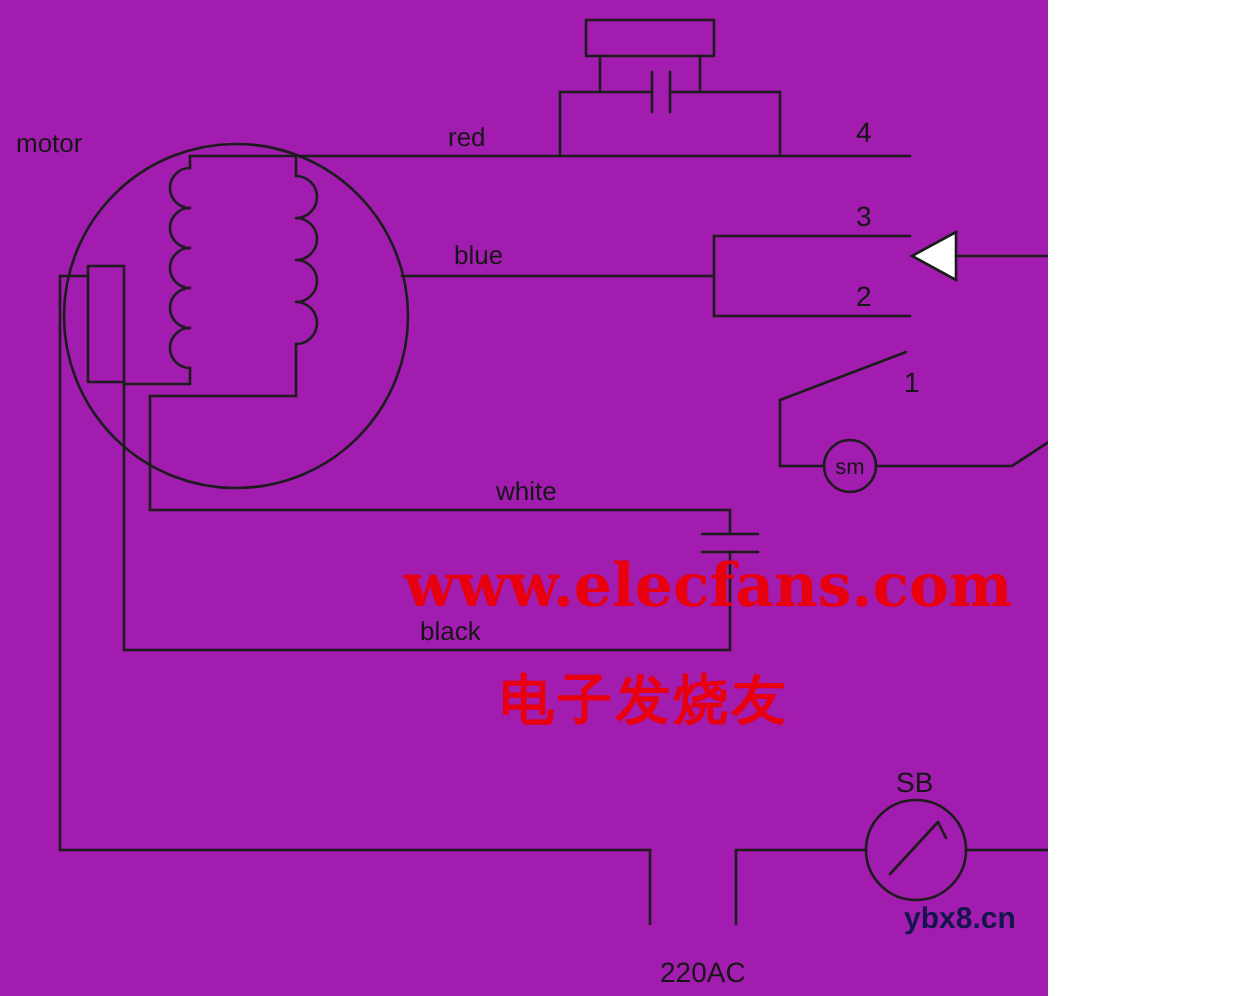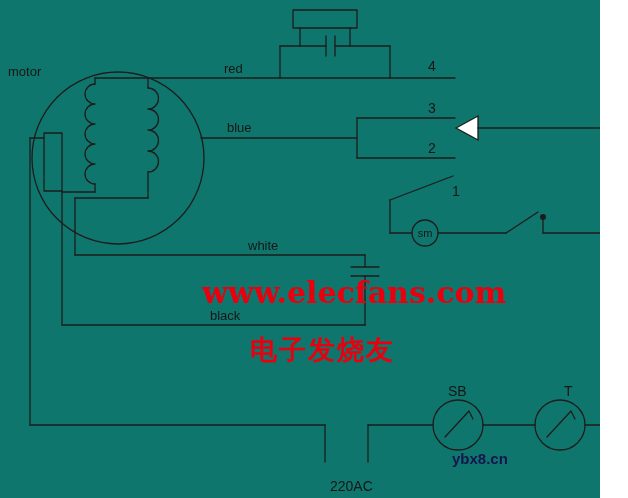--- a/index.html
+++ b/index.html
@@ -1,16 +1,16 @@
 <!DOCTYPE html>
 <html style="--line: #1c1c1c; --background: #ffffff; --watermark-red: #e8000f; --watermark-dark: #15154e;"><head>
 <meta charset="utf-8">
 <style>
   html,body{margin:0;padding:0;background:#fff;}
-  .canvas{position:relative;width:600px;height:498px;background:#0f766e;overflow:hidden;}
+  .canvas{position:relative;width:524px;height:498px;background:#a21caf;overflow:hidden;}
   svg{display:block;}
   .stroke{stroke:var(--line,#1c1c1c);stroke-width:1.3;fill:none;stroke-linecap:round;stroke-linejoin:round;}
   .fill-dot{fill:var(--line,#1c1c1c);stroke:none;}
   .arrow{fill:#ffffff;stroke:var(--line,#1c1c1c);stroke-width:1.3;}
   text{font-family:"Liberation Sans","DejaVu Sans",sans-serif;fill:#161616;stroke:none;}
   .lbl{font-size:13px;}
   .num{font-size:14px;}
   .sm-lbl{font-size:11px;}
   .wm-url{font-family:"DejaVu Serif","Liberation Serif",serif;font-size:30px;font-weight:bold;fill:var(--watermark-red,#e8000f);}
   .wm-cn{font-size:27px;font-weight:bold;letter-spacing:2px;fill:var(--watermark-red,#e8000f);}

